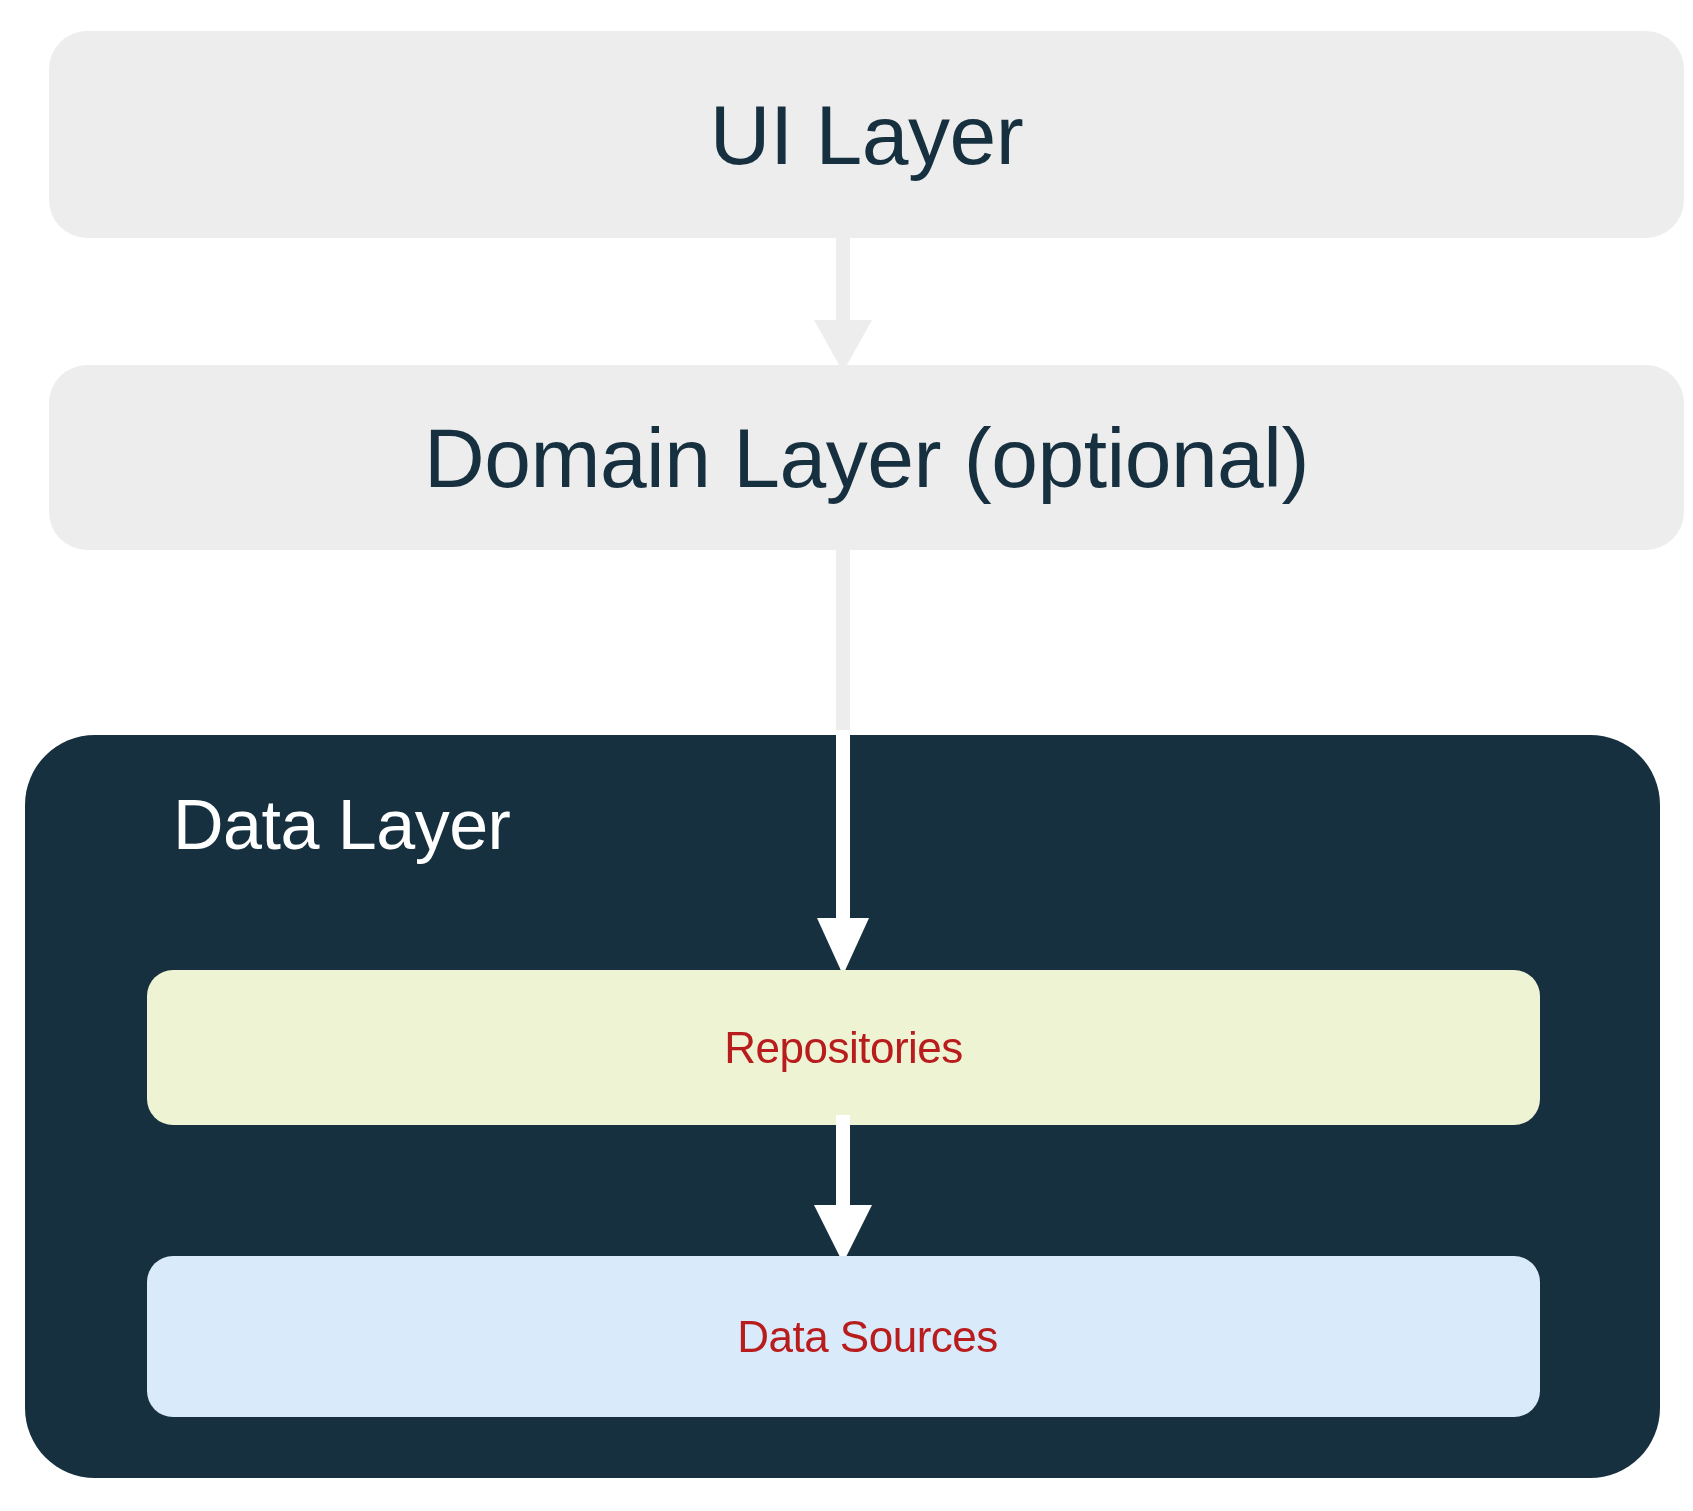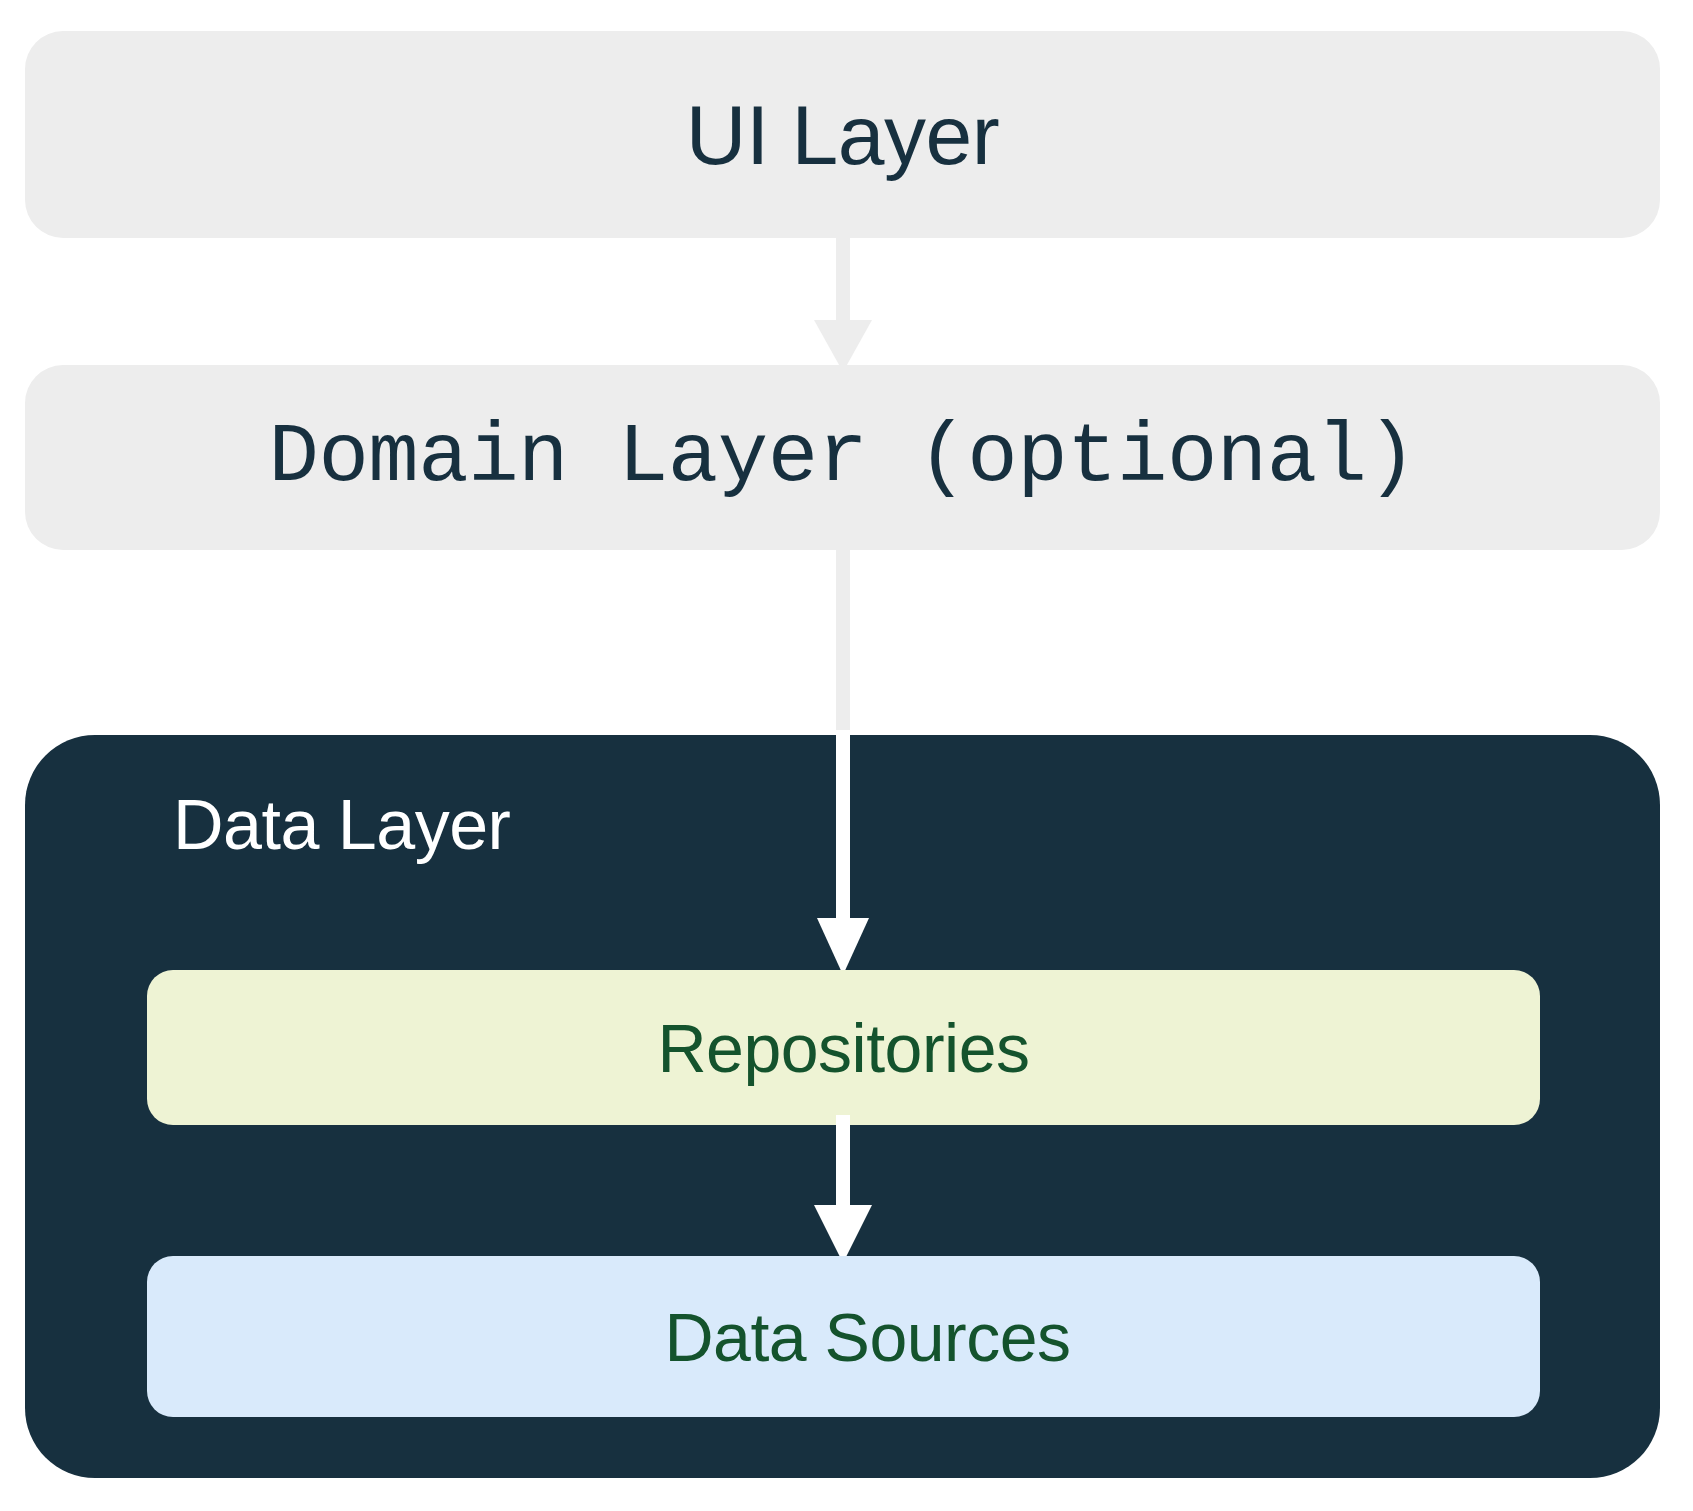--- a/index.html
+++ b/index.html
@@ -20,20 +20,21 @@
     overflow: hidden;
   }
 
   
   .layer-box {
     position: absolute;
     box-sizing: border-box;
     display: flex;
     align-items: center;
     justify-content: center;
+    margin-left: 24px;
   }
 
   .box-label {
     font-weight: 400;
     letter-spacing: -0.5px;
     white-space: nowrap;
     line-height: 1;
   }
 
   
@@ -53,21 +54,20 @@
 
   
   #domain-layer-box {
     left: 25px;
     top: 365px;
     width: 1635px;
     height: 185px;
     background: #ededed;
     border-radius: 38px;
     z-index: 1;
-    font-family: Liberation Mono, monospace;
   }
   #domain-layer-box .box-label {
     font-size: 84px;
     color: #17303f;
   }
 
   
   #data-layer-box {
     position: absolute;
     left: 25px;
@@ -94,22 +94,22 @@
   .inner-box {
     position: absolute;
     box-sizing: border-box;
     display: flex;
     align-items: center;
     justify-content: center;
     border-radius: 26px;
     z-index: 3;
   }
   .inner-box .box-label {
-    font-size: 68px;
-    color: #14532d;
+    font-size: 44px;
+    color: #b91c1c;
   }
 
   #repositories-box {
     left: 122px;          
     top: 235px;           
     width: 1393px;
     height: 155px;
     background: #eef3d4;
   }
 

